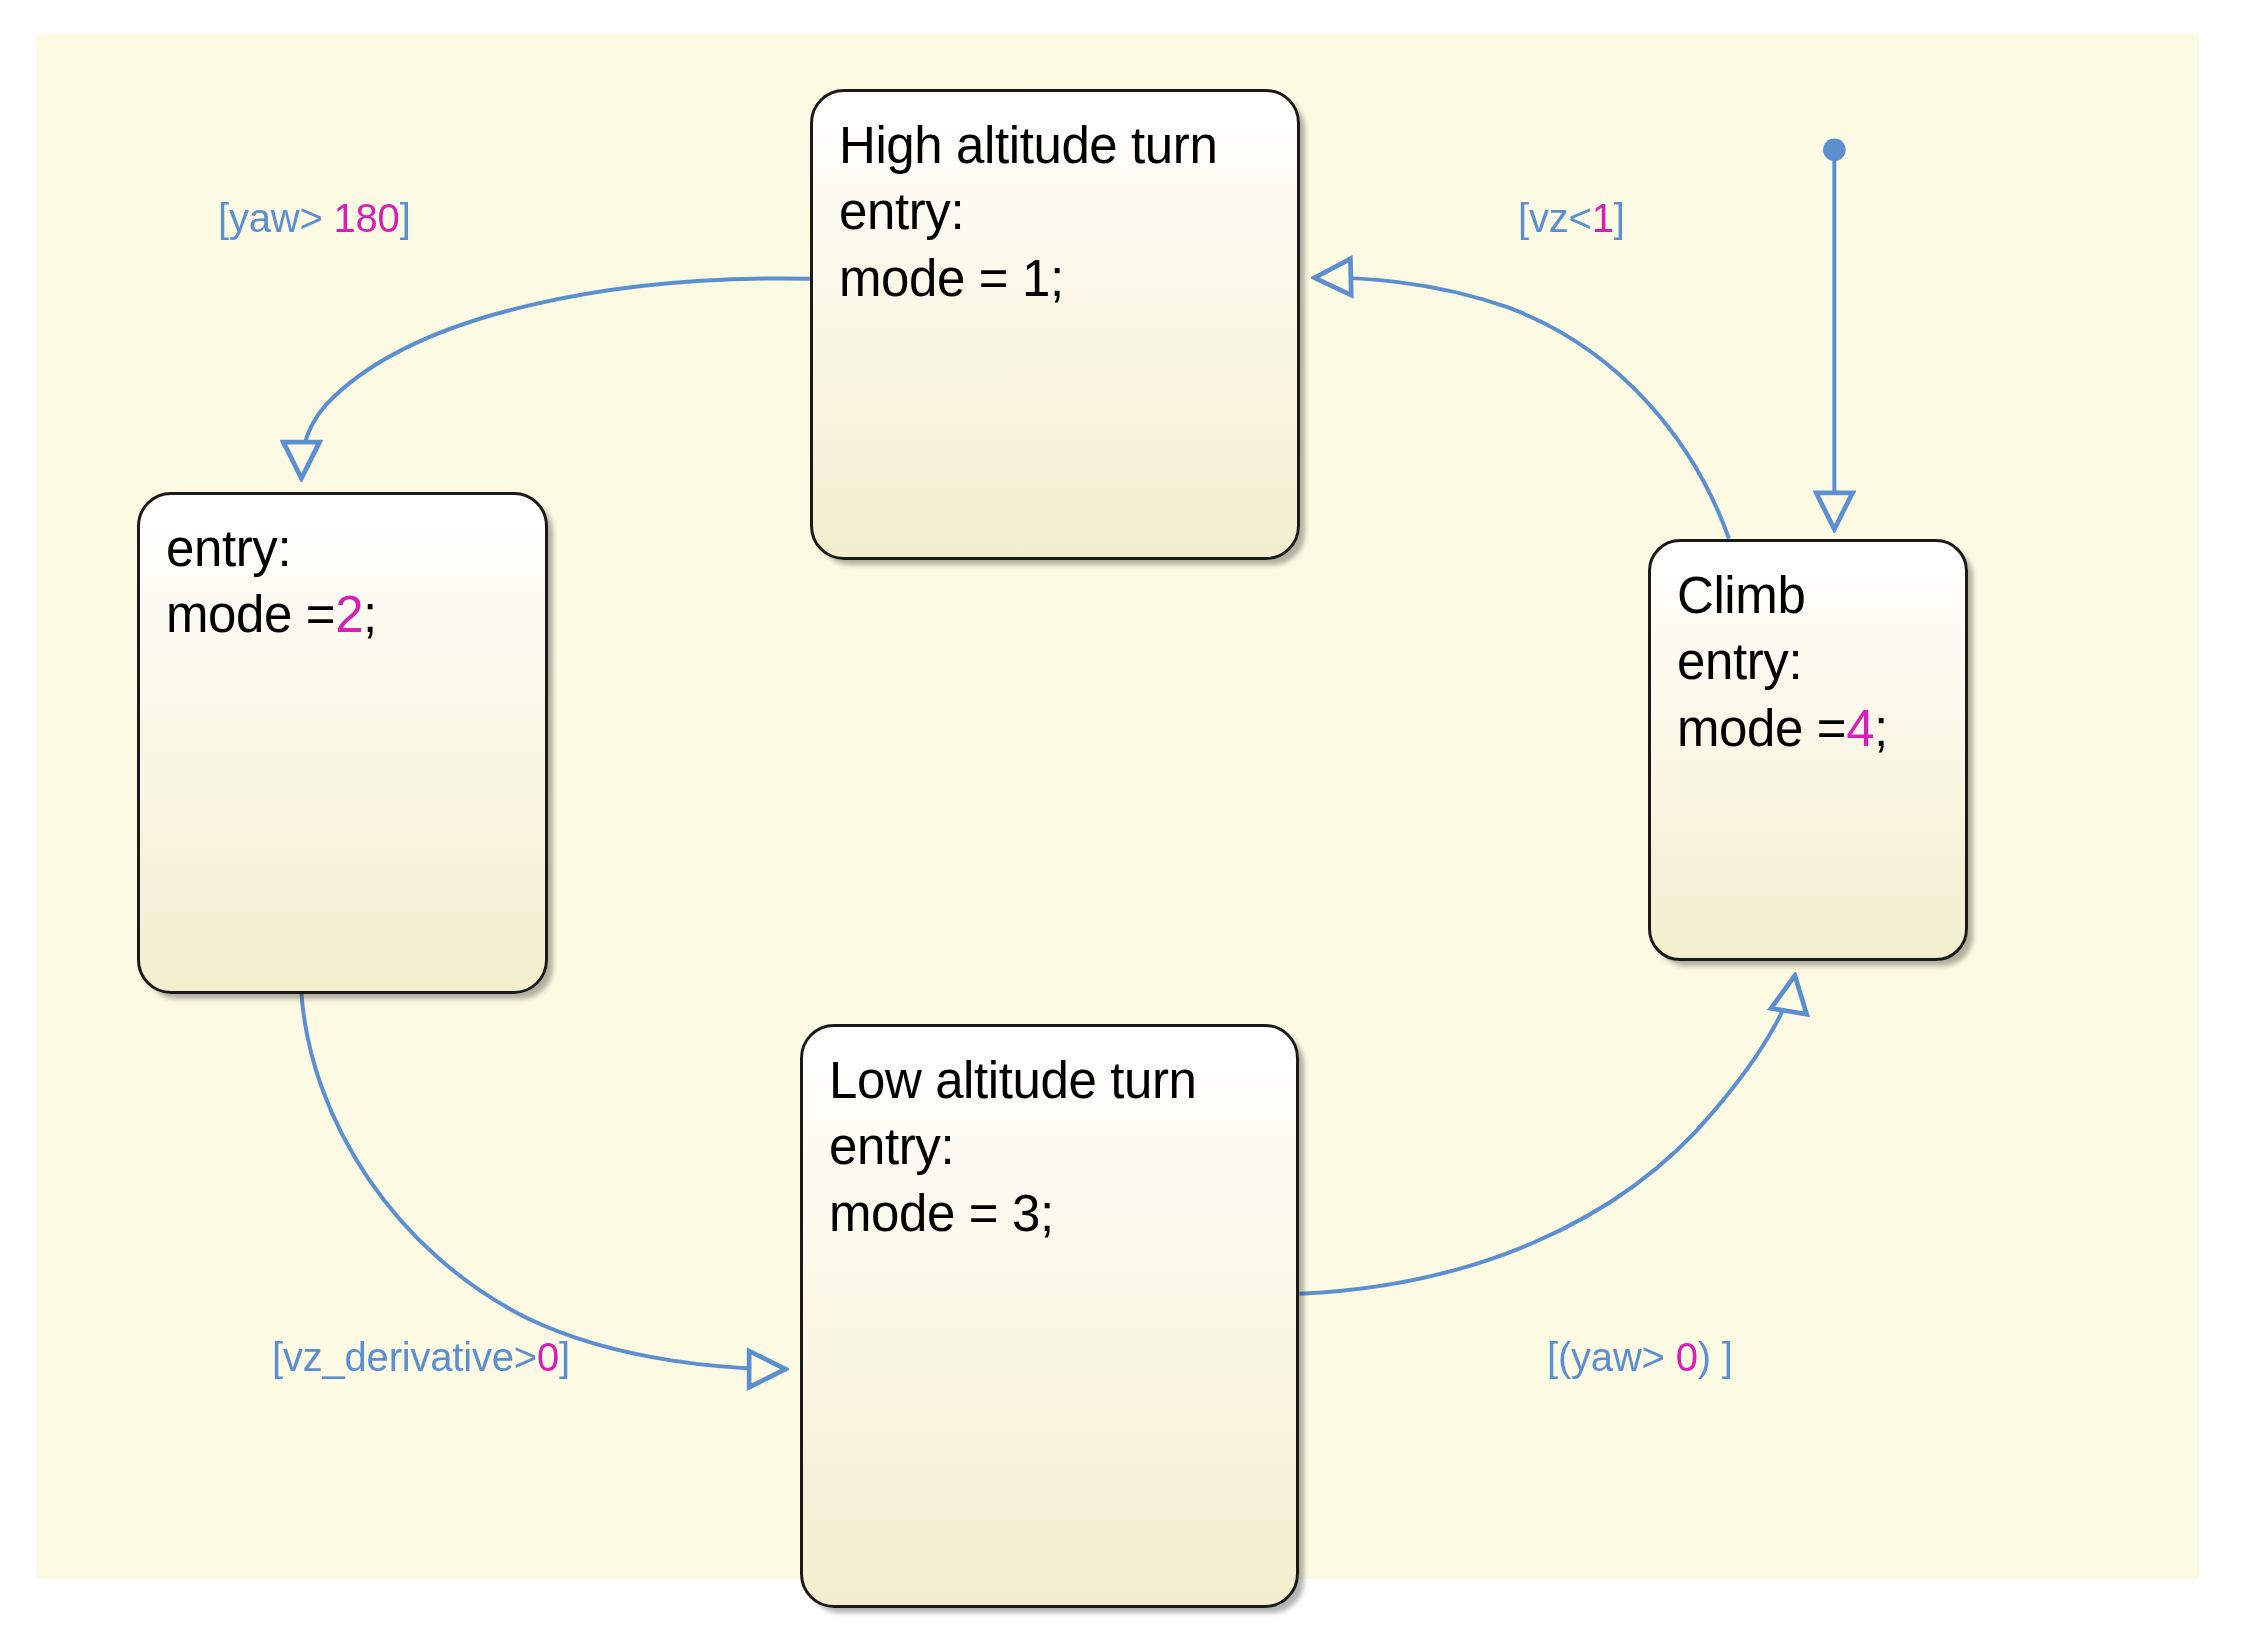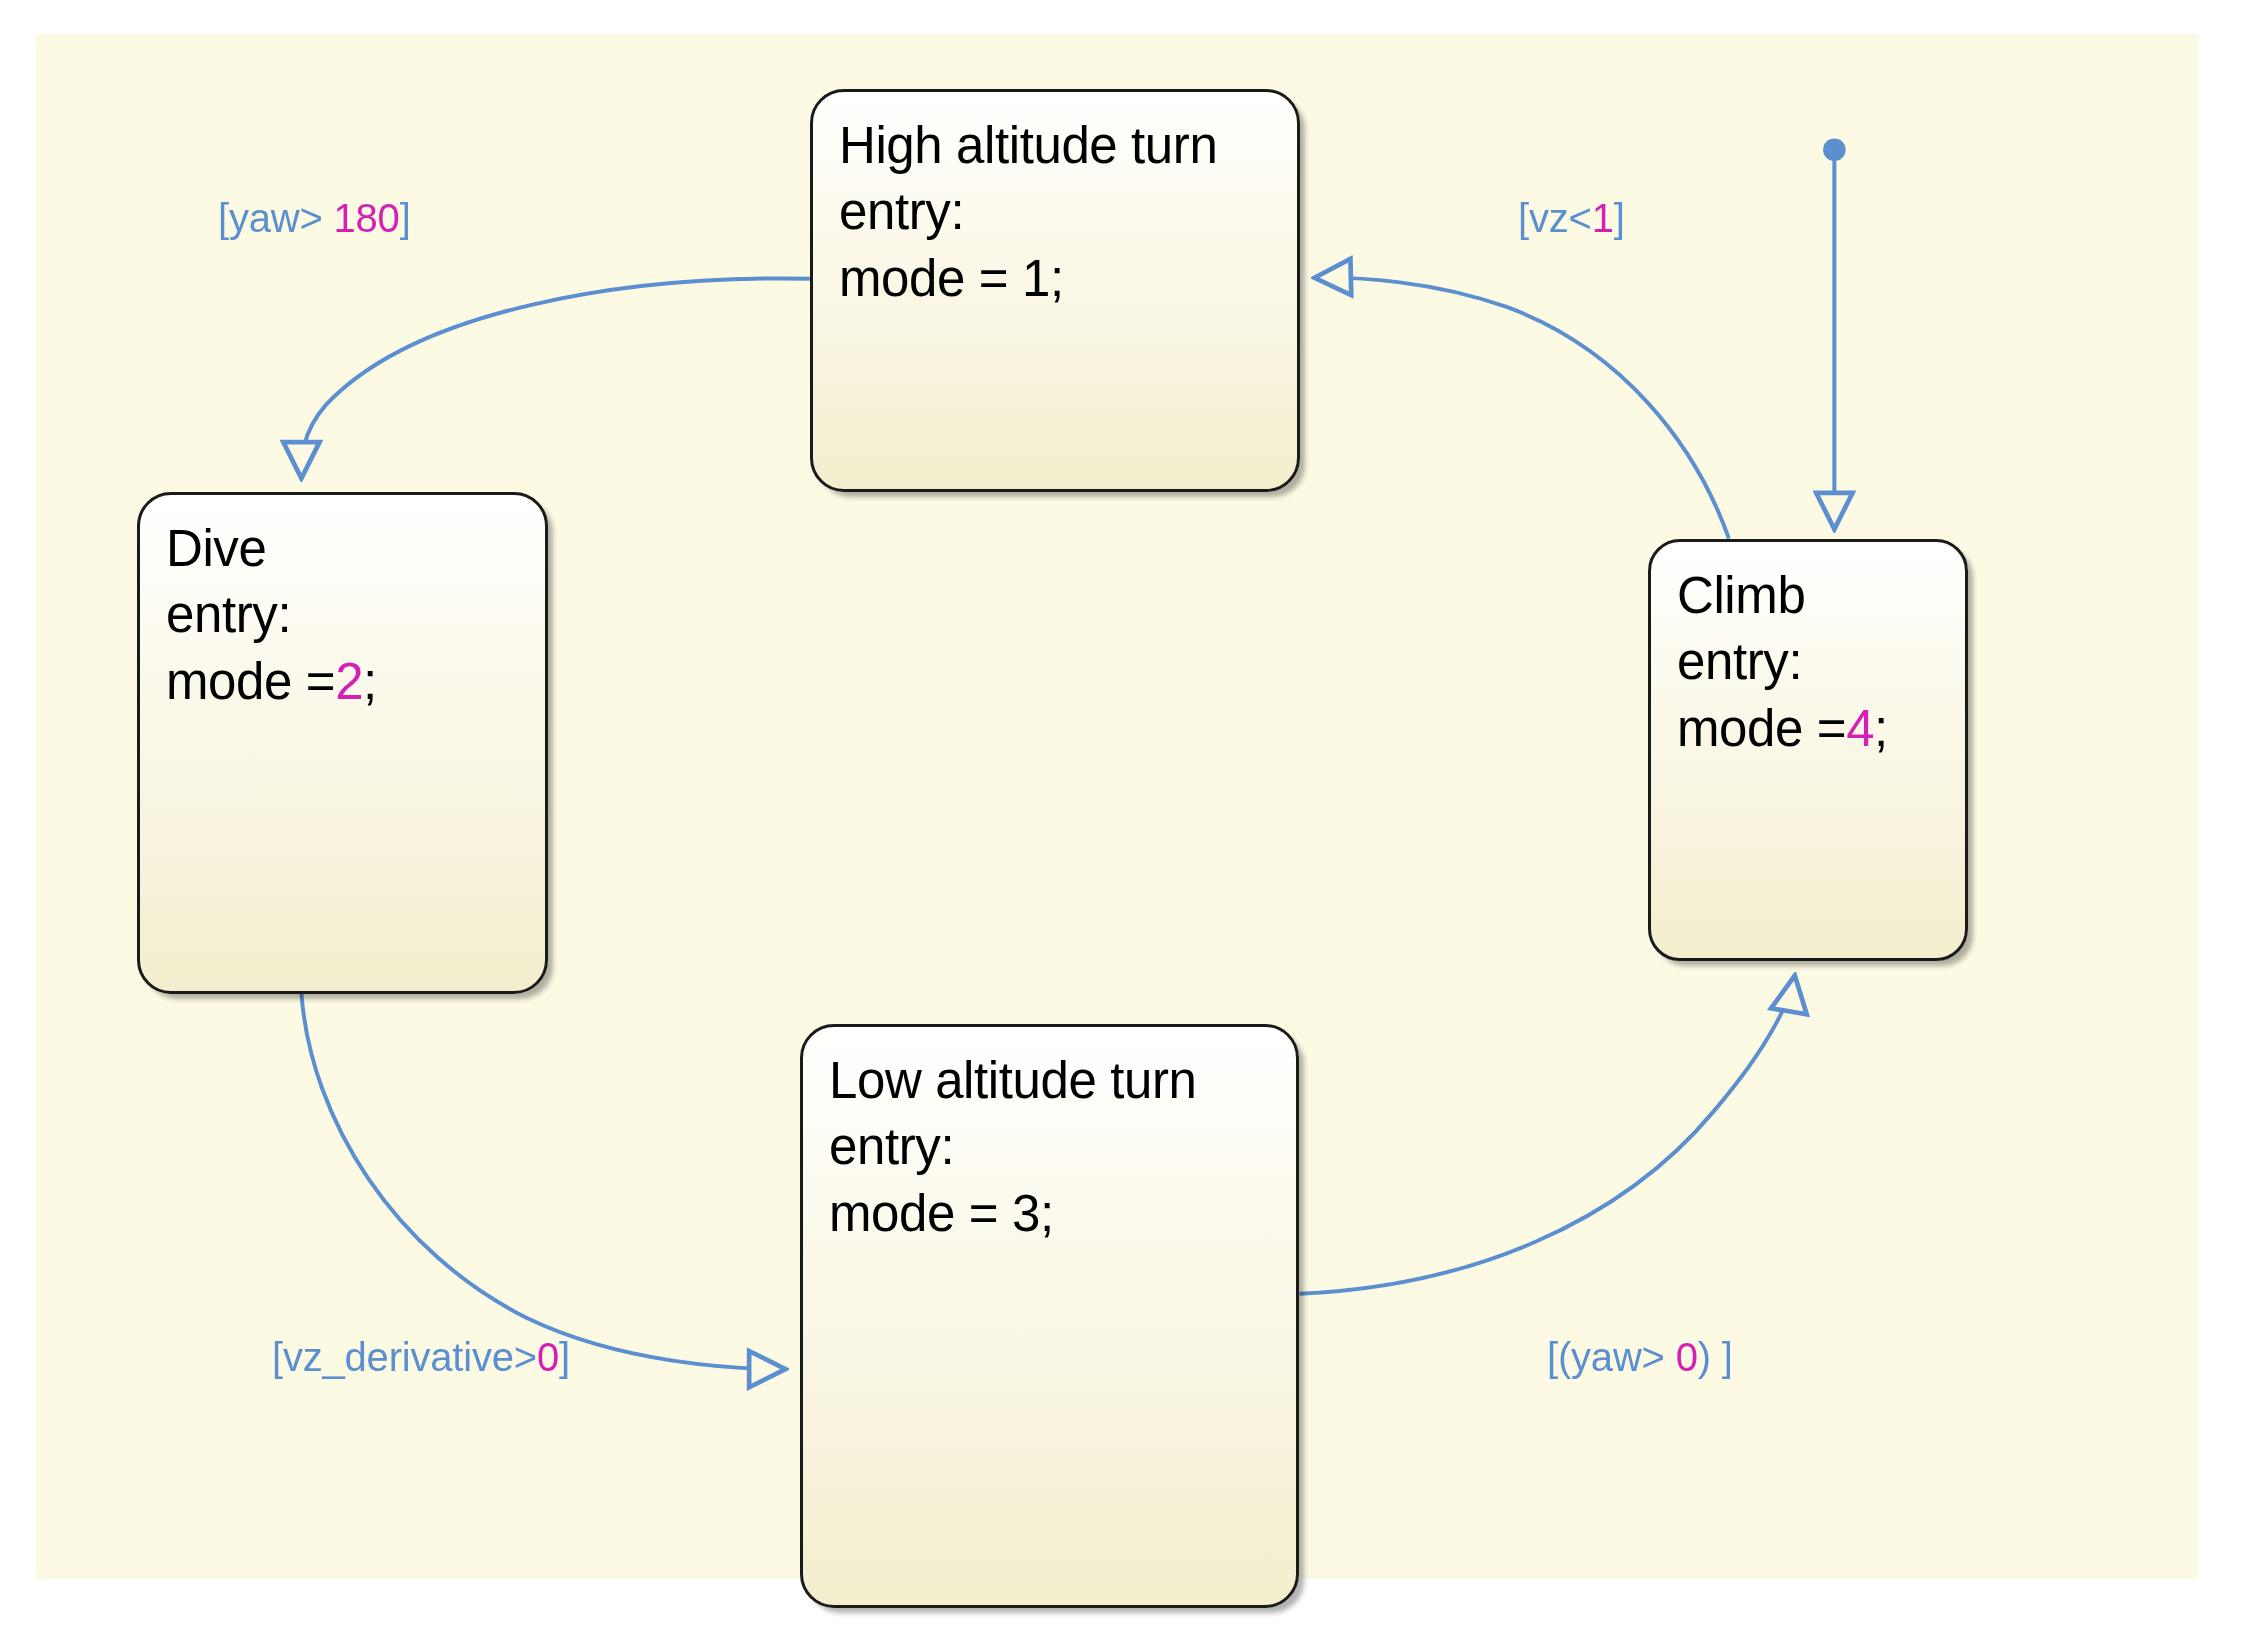--- a/index.html
+++ b/index.html
@@ -88,28 +88,27 @@
     <path d="M 320 1055 C 330 1190 420 1330 560 1400 C 660 1448 780 1454 834 1454" fill="none" stroke="#5b8fd0" stroke-width="4.2" marker-end="url(#openArrow)"></path>
 
     <path d="M 1380 1374 C 1560 1366 1720 1300 1820 1180 C 1880 1110 1902 1060 1906 1036" fill="none" stroke="#5b8fd0" stroke-width="4.2" marker-end="url(#openArrow)"></path>
 
     <g>
       <circle cx="1948" cy="159" r="12" fill="#5b8fd0"></circle>
       <path d="M 1948 166 L 1948 562" fill="none" stroke="#5b8fd0" stroke-width="4.2" marker-end="url(#openArrow)"></path>
     </g>
   </svg>
 
-  <div class="state-box" style="left:810px; top:89px; width:490px; height:403px;">
+  <div class="state-box" style="left:810px; top:89px; width:490px; height:471px;">
     <p class="state-text">High altitude turn</p>
     <p class="state-text">entry:</p>
     <p class="state-text"><span>mode = </span><span>1</span><span>;</span></p>
   </div>
 
   <div class="state-box" style="left:137px; top:492px; width:411px; height:502px;">
-    <p class="state-text">Dive</p>
     <p class="state-text">entry:</p>
     <p class="state-text"><span>mode =</span><span class="num-lit">2</span><span>;</span></p>
   </div>
 
   <div class="state-box" style="left:1648px; top:539px; width:320px; height:422px;border-radius:32px;">
     <p class="state-text">Climb</p>
     <p class="state-text">entry:</p>
     <p class="state-text"><span>mode =</span><span class="num-lit">4</span><span>;</span></p>
   </div>
 

